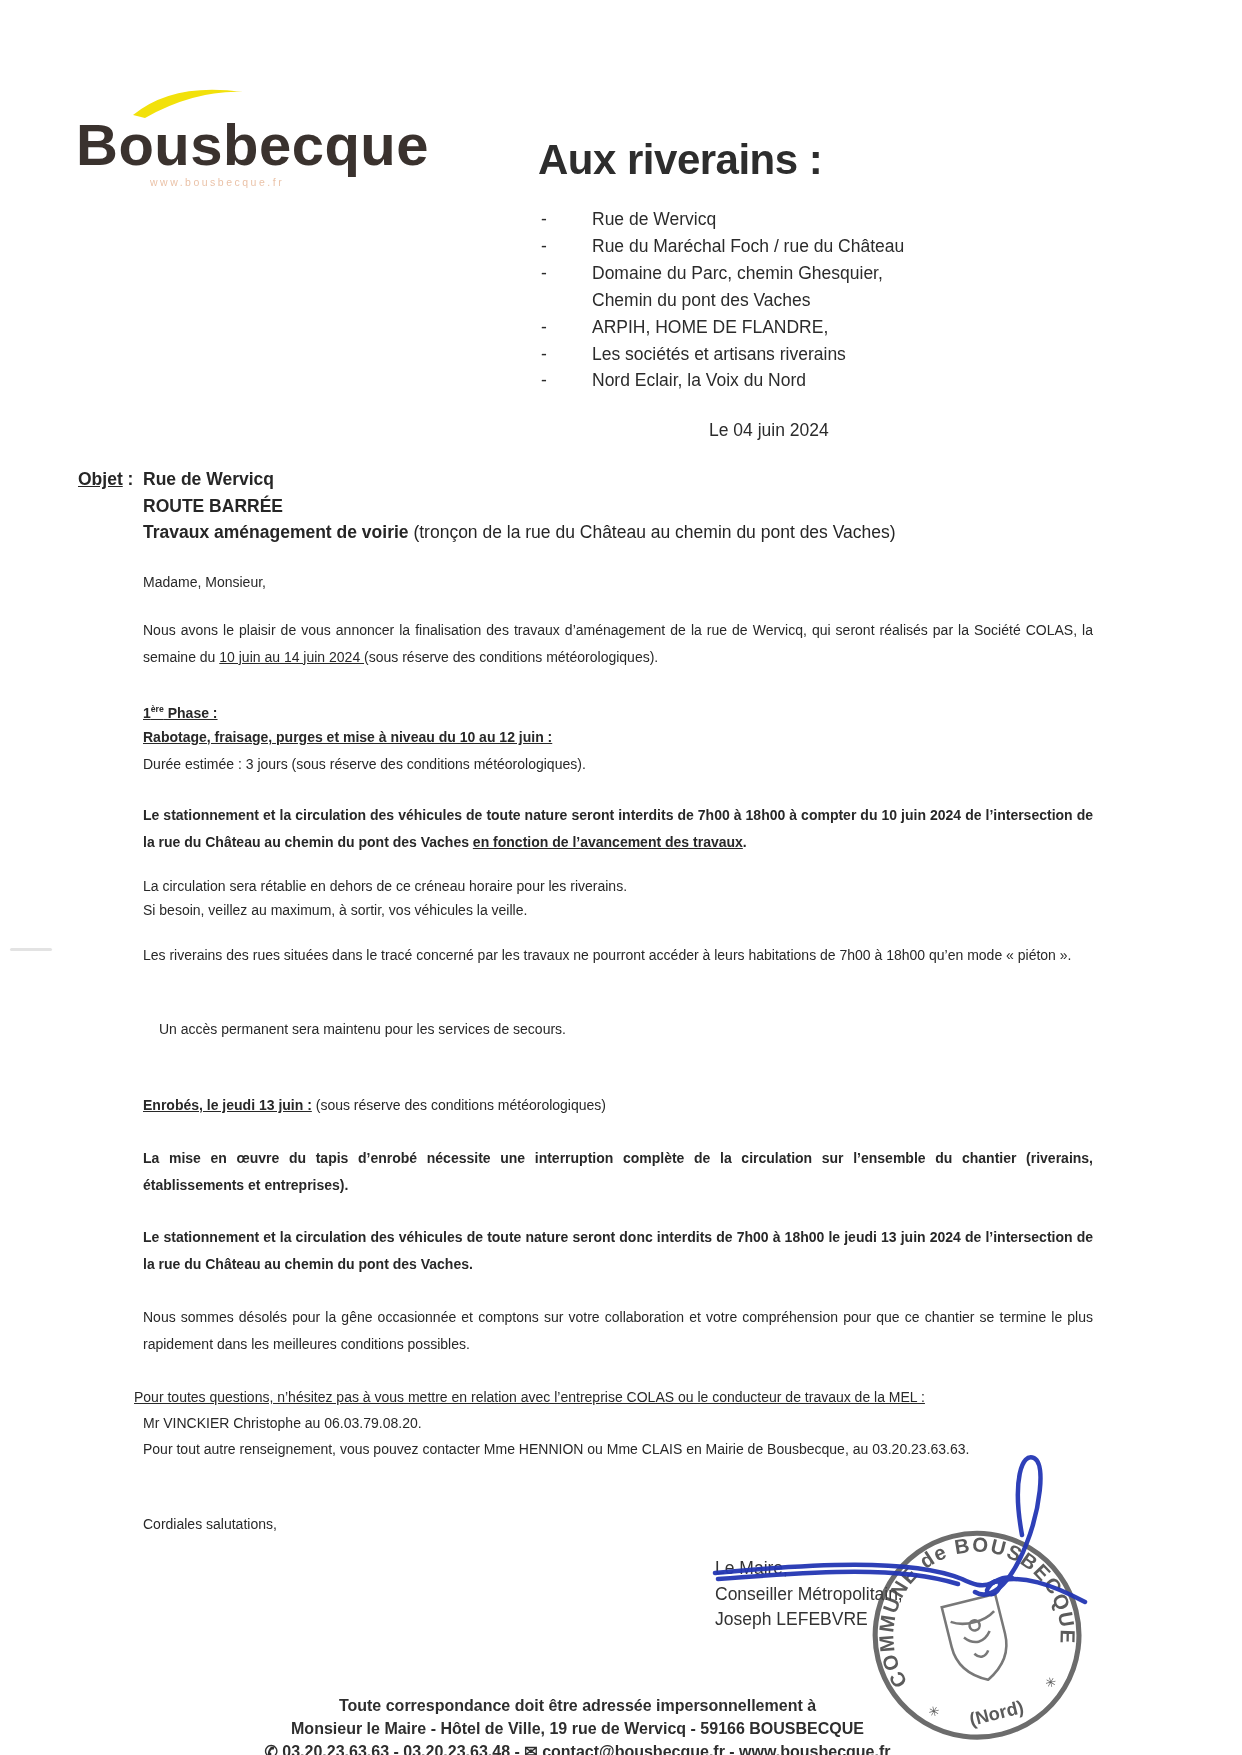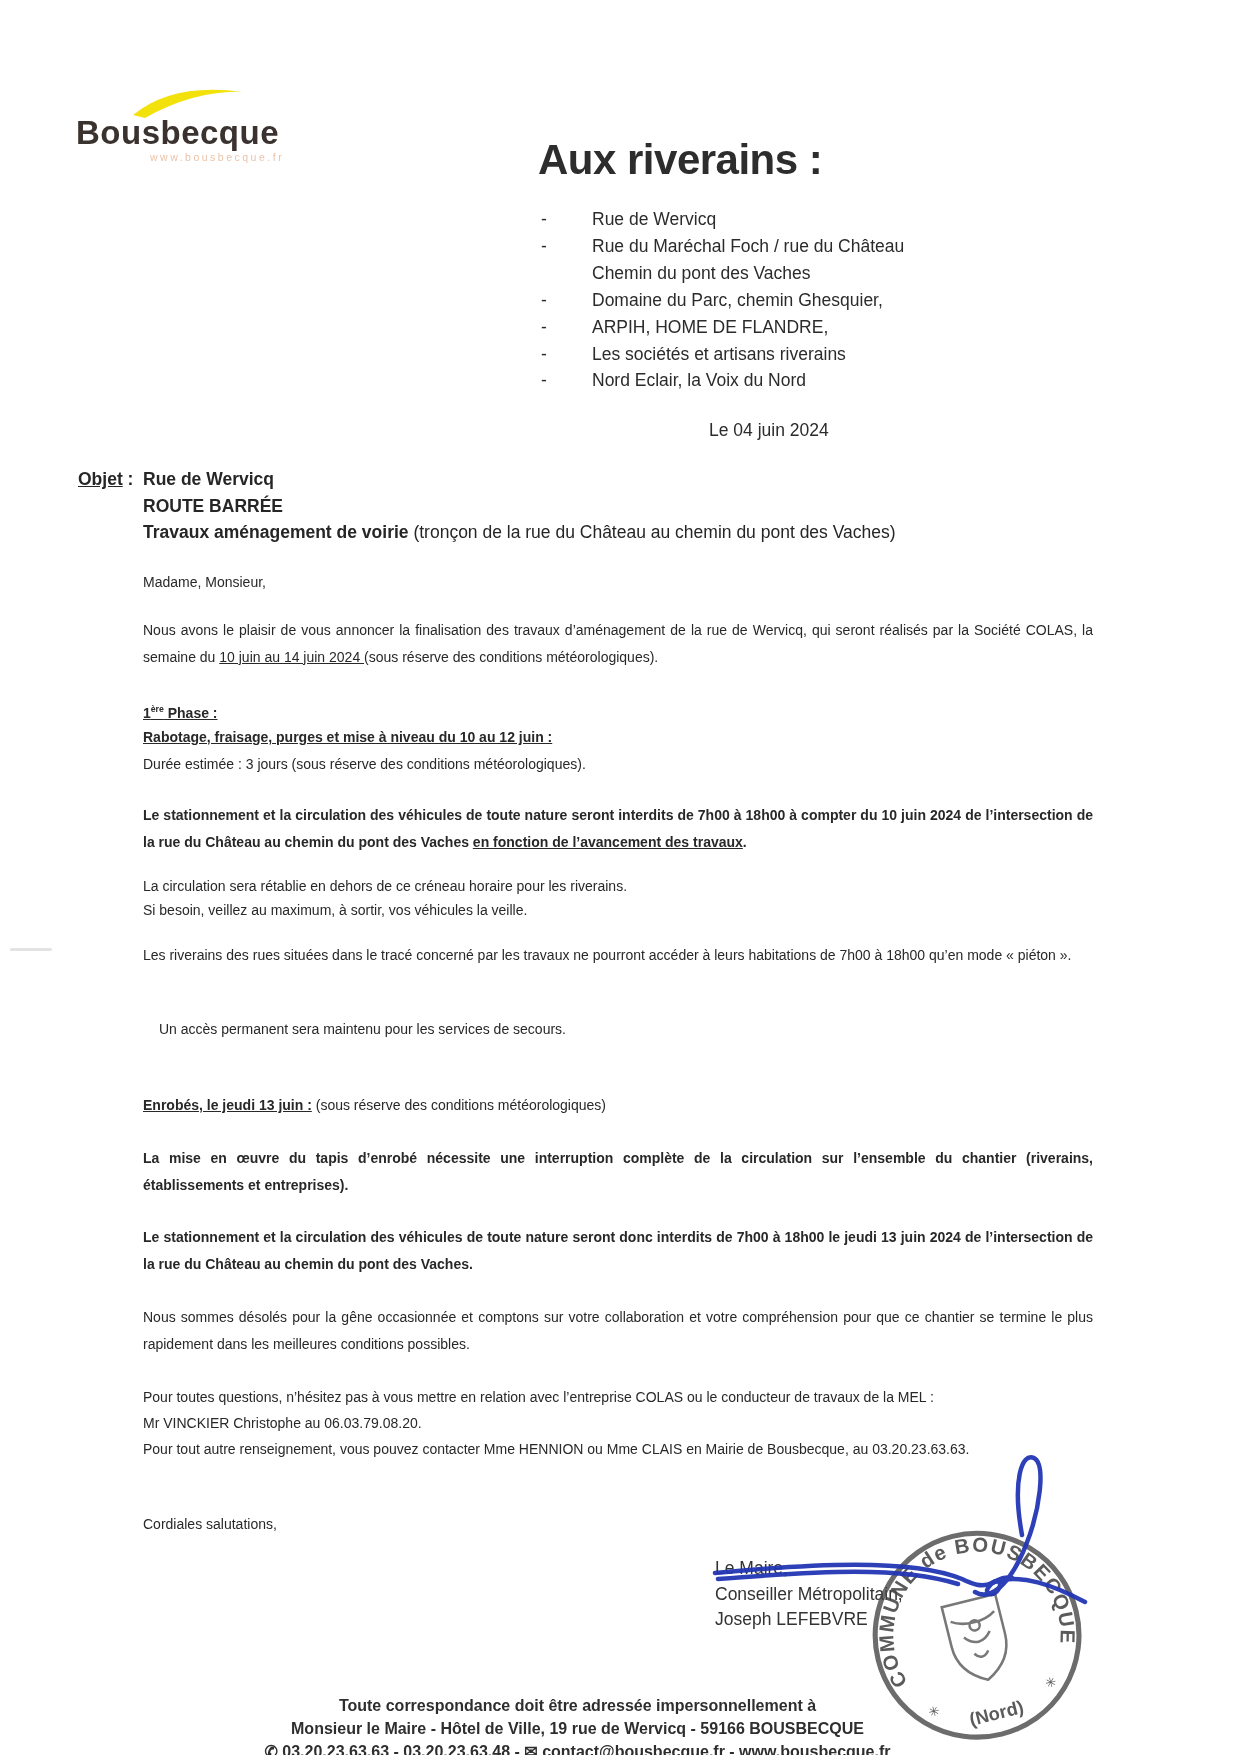--- a/index.html
+++ b/index.html
@@ -10,21 +10,21 @@
   }
   .par { position:absolute; font-size:14px; line-height:26.5px; width:950px; color:#282828; }
   .b { font-weight:bold; }
   .u { text-decoration:underline; }
   .j { text-align:justify; }
   sup { font-size:0.62em; vertical-align:super; }
 
   
   .logo { position:absolute; left:76px; top:86px; width:280px; }
   .logo .swoosh { display:block; margin-left:55px; width:126px; height:32px; }
-  .logo .logo-text { font-size:33px; font-weight:bold; color:#3a322e; letter-spacing:0.5px; line-height:1; margin-top:-2px; }
+  .logo .logo-text { font-size:58px; font-weight:bold; color:#3a322e; letter-spacing:0.5px; line-height:1; margin-top:-2px; }
   .logo .logo-tagline { margin-top:2px; margin-left:74px; font-size:10.5px; letter-spacing:2.5px; color:#d98f5f; opacity:0.55; }
 
   .title { position:absolute; left:538px; top:136px; font-size:42px; font-weight:bold; color:#2d2d2d; letter-spacing:-0.5px; }
 
   .recipients { position:absolute; left:541px; top:206px; font-size:17.5px; line-height:26.9px; color:#2b2b2b; }
   .recipient-item { white-space:nowrap; }
   .recipient-bullet { display:inline-block; width:51px; }
 
   .date { position:absolute; left:709px; top:420px; font-size:17.5px; color:#2b2b2b; }
 
@@ -52,22 +52,22 @@
     </svg>
     <div class="logo-text">Bousbecque</div>
     <div class="logo-tagline">www.bousbecque.fr</div>
   </div>
 
   <div class="title">Aux riverains :</div>
 
   <div class="recipients">
     <div class="recipient-item"><span class="recipient-bullet">-</span><span>Rue de Wervicq</span></div>
     <div class="recipient-item"><span class="recipient-bullet">-</span><span>Rue du Maréchal Foch / rue du Château</span></div>
+    <div class="recipient-item"><span class="recipient-bullet">-</span><span>Domaine du Parc, chemin Ghesquier,</span></div>
     <div class="recipient-item"><span class="recipient-bullet"></span><span>Chemin du pont des Vaches</span></div>
-    <div class="recipient-item"><span class="recipient-bullet">-</span><span>Domaine du Parc, chemin Ghesquier,</span></div>
     <div class="recipient-item"><span class="recipient-bullet">-</span><span>ARPIH, HOME DE FLANDRE,</span></div>
     <div class="recipient-item"><span class="recipient-bullet">-</span><span>Les sociétés et artisans riverains</span></div>
     <div class="recipient-item"><span class="recipient-bullet">-</span><span>Nord Eclair, la Voix du Nord</span></div>
   </div>
 
   <div class="date">Le 04 juin 2024</div>
 
   <div class="objet">
     <div class="objet-label-cell"><span class="u">Objet</span><span> :</span></div>
     <div class="objet-lines">
@@ -98,21 +98,21 @@
 
 
   <div class="par" style="left:143px; top:1092px;"><span class="b u">Enrobés, le jeudi 13 juin :</span><span> (sous réserve des conditions météorologiques)</span></div>
 
   <div class="par b j" style="left:143px; top:1145px;">La mise en œuvre du tapis d’enrobé nécessite une interruption complète de la circulation sur l’ensemble du chantier (riverains, établissements et entreprises).</div>
 
   <div class="par b j" style="left:143px; top:1224px;">Le stationnement et la circulation des véhicules de toute nature seront donc interdits de 7h00 à 18h00 le jeudi 13 juin 2024 de l’intersection de la rue du Château au chemin du pont des Vaches.</div>
 
   <div class="par j" style="left:143px; top:1304px;">Nous sommes désolés pour la gêne occasionnée et comptons sur votre collaboration et votre compréhension pour que ce chantier se termine le plus rapidement dans les meilleures conditions possibles.</div>
 
-  <div class="par" style="left:143px; top:1384px;">Pour toutes questions, n’hésitez pas à vous mettre en relation avec l’entreprise COLAS ou le conducteur de travaux de la MEL :</div>
+  <div class="par" style="left:134px; top:1384px;text-decoration:underline;">Pour toutes questions, n’hésitez pas à vous mettre en relation avec l’entreprise COLAS ou le conducteur de travaux de la MEL :</div>
   <div class="par" style="left:143px; top:1410px;">Mr VINCKIER Christophe au 06.03.79.08.20.</div>
 
   <div class="par j" style="left:143px; top:1436px;">Pour tout autre renseignement, vous pouvez contacter Mme HENNION ou Mme CLAIS en Mairie de Bousbecque, au 03.20.23.63.63.</div>
 
   <div class="par" style="left:143px; top:1511px;">Cordiales salutations,</div>
 
   <div class="sig-text">
     <div>Le Maire,</div>
     <div>Conseiller Métropolitain,</div>
     <div>Joseph LEFEBVRE</div>

